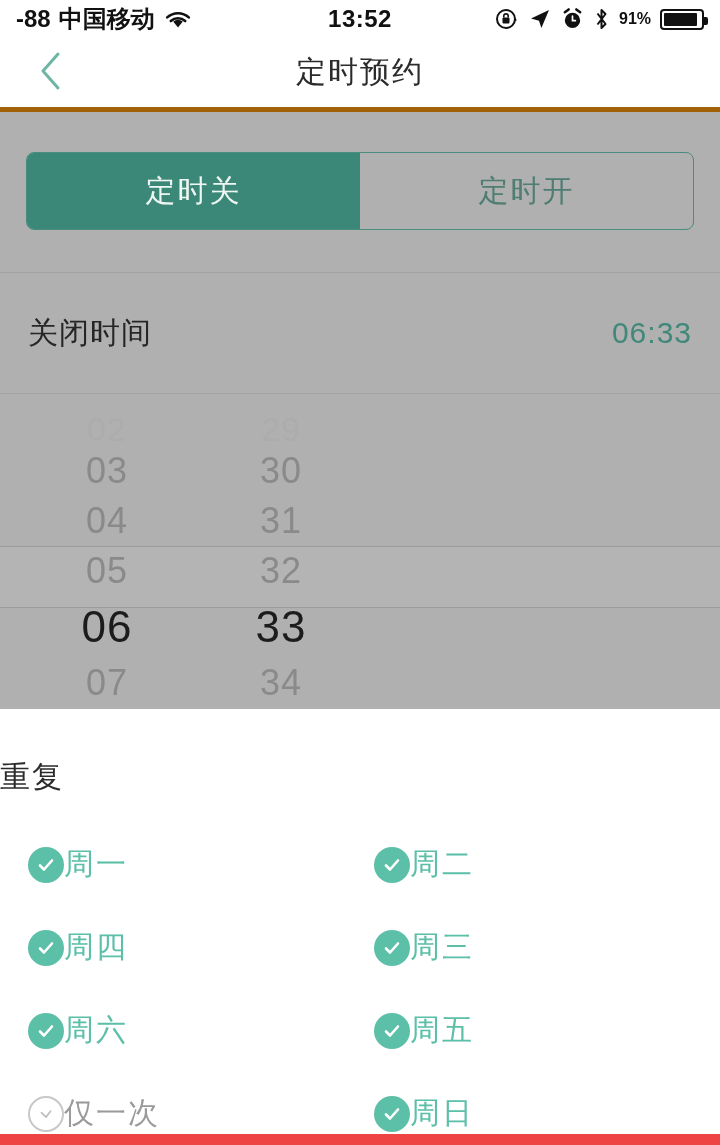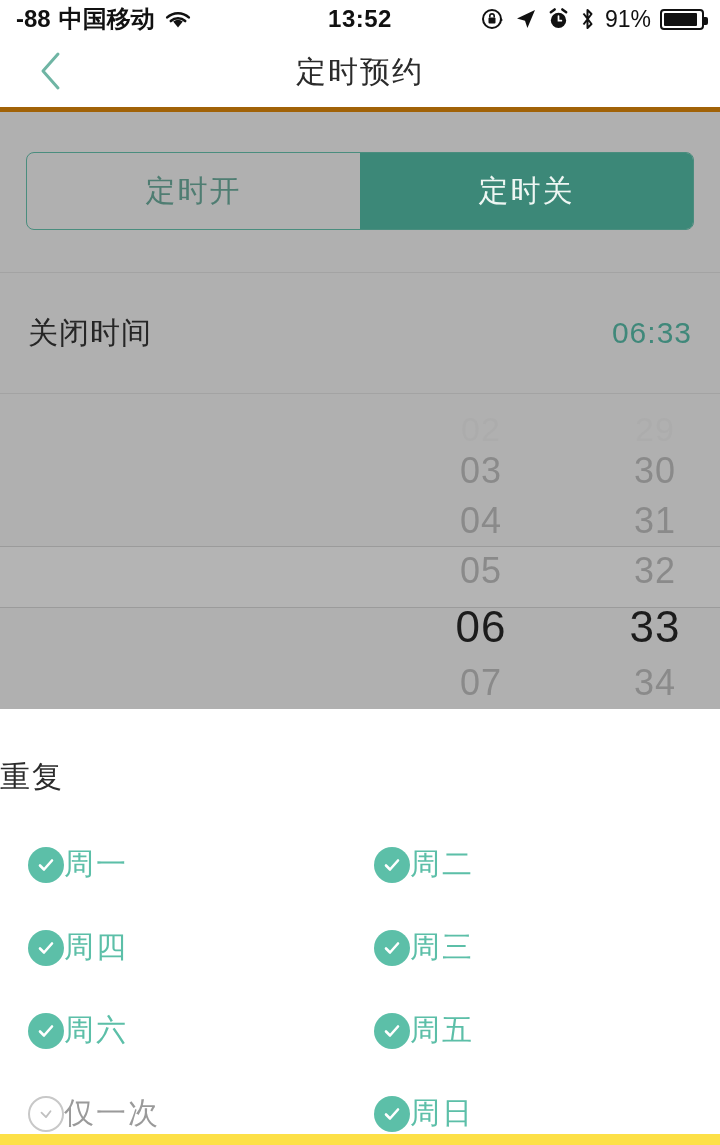--- a/index.html
+++ b/index.html
@@ -2,34 +2,34 @@
 <html><head>
 <meta charset="utf-8">
 <style>
   * { margin:0; padding:0; box-sizing:border-box; }
   html, body {
     width:720px; height:1145px;
     font-family:"Liberation Sans","DejaVu Sans",sans-serif;
     background:#ffffff;
     overflow:hidden;
   }
-  .phone { position:relative; width:720px; height:1145px; background:#fde047; }
+  .phone { position:relative; width:720px; height:1145px; background:#ef4444; }
 
   
   .statusbar{
     height:38px; display:flex; align-items:center;
     padding:0 16px; background:#ffffff;
     font-size:24px; font-weight:bold; color:#111;
   }
   .sb-left{ display:flex; align-items:center; gap:8px; flex:1; }
   .sb-center{ flex:0 0 auto; font-size:24px; font-weight:bold; letter-spacing:.5px;}
   .sb-right{ display:flex; align-items:center; gap:9px; flex:1; justify-content:flex-end; }
   .carrier{ font-size:24px; font-weight:bold; }
   .icn{ display:inline-block; line-height:0; }
-  .pct{ font-size:23px; font-weight:normal; }
+  .pct{ font-size:16px; font-weight:bold; }
   .batt{
     width:44px; height:21px; border:2px solid #111; border-radius:4px;
     position:relative; padding:2px;
   }
   .batt::after{
     content:""; position:absolute; right:-6px; top:6px;
     width:4px; height:8px; background:#111; border-radius:0 2px 2px 0;
   }
   .batt i{ display:block; height:100%; width:91%; background:#111; border-radius:1px; }
 
@@ -66,21 +66,21 @@
   .time-row{
     height:120px; display:flex; align-items:center; justify-content:space-between;
     padding:0 28px;
   }
   .time-label{ font-size:30px; color:#262626; letter-spacing:1px; }
   .time-value{ font-size:30px; color:#40887a; letter-spacing:1px; }
 
   
   .picker{
     position:relative; height:315px; overflow:hidden;
-    display:flex; justify-content:flex-end; gap:0;
+    display:flex; justify-content:flex-start; gap:0;padding-left:42px;
   }
   .sel-band{
     position:absolute; left:0; right:0; top:152px; height:62px;
     background:rgba(255,255,255,.06);
     border-top:1px solid #9b9b9b; border-bottom:1px solid #9b9b9b;
     pointer-events:none;
   }
   .wheel{
     width:130px; position:relative; cursor:grab;
     padding-top:18px;
@@ -175,22 +175,22 @@
         </svg>
       </span>
     </div>
     <div class="nav-title">定时预约</div>
   </div>
 
   <div class="grey">
 
     <div class="seg-wrap">
       <div class="segment">
+        <div class="seg on">定时关</div>
         <div class="seg off">定时开</div>
-        <div class="seg on">定时关</div>
       </div>
     </div>
 
     <div class="seg-sep"></div>
     <div class="hr"></div>
 
     <div class="time-row">
       <span class="time-label">关闭时间</span>
       <span class="time-value">06:33</span>
     </div>

